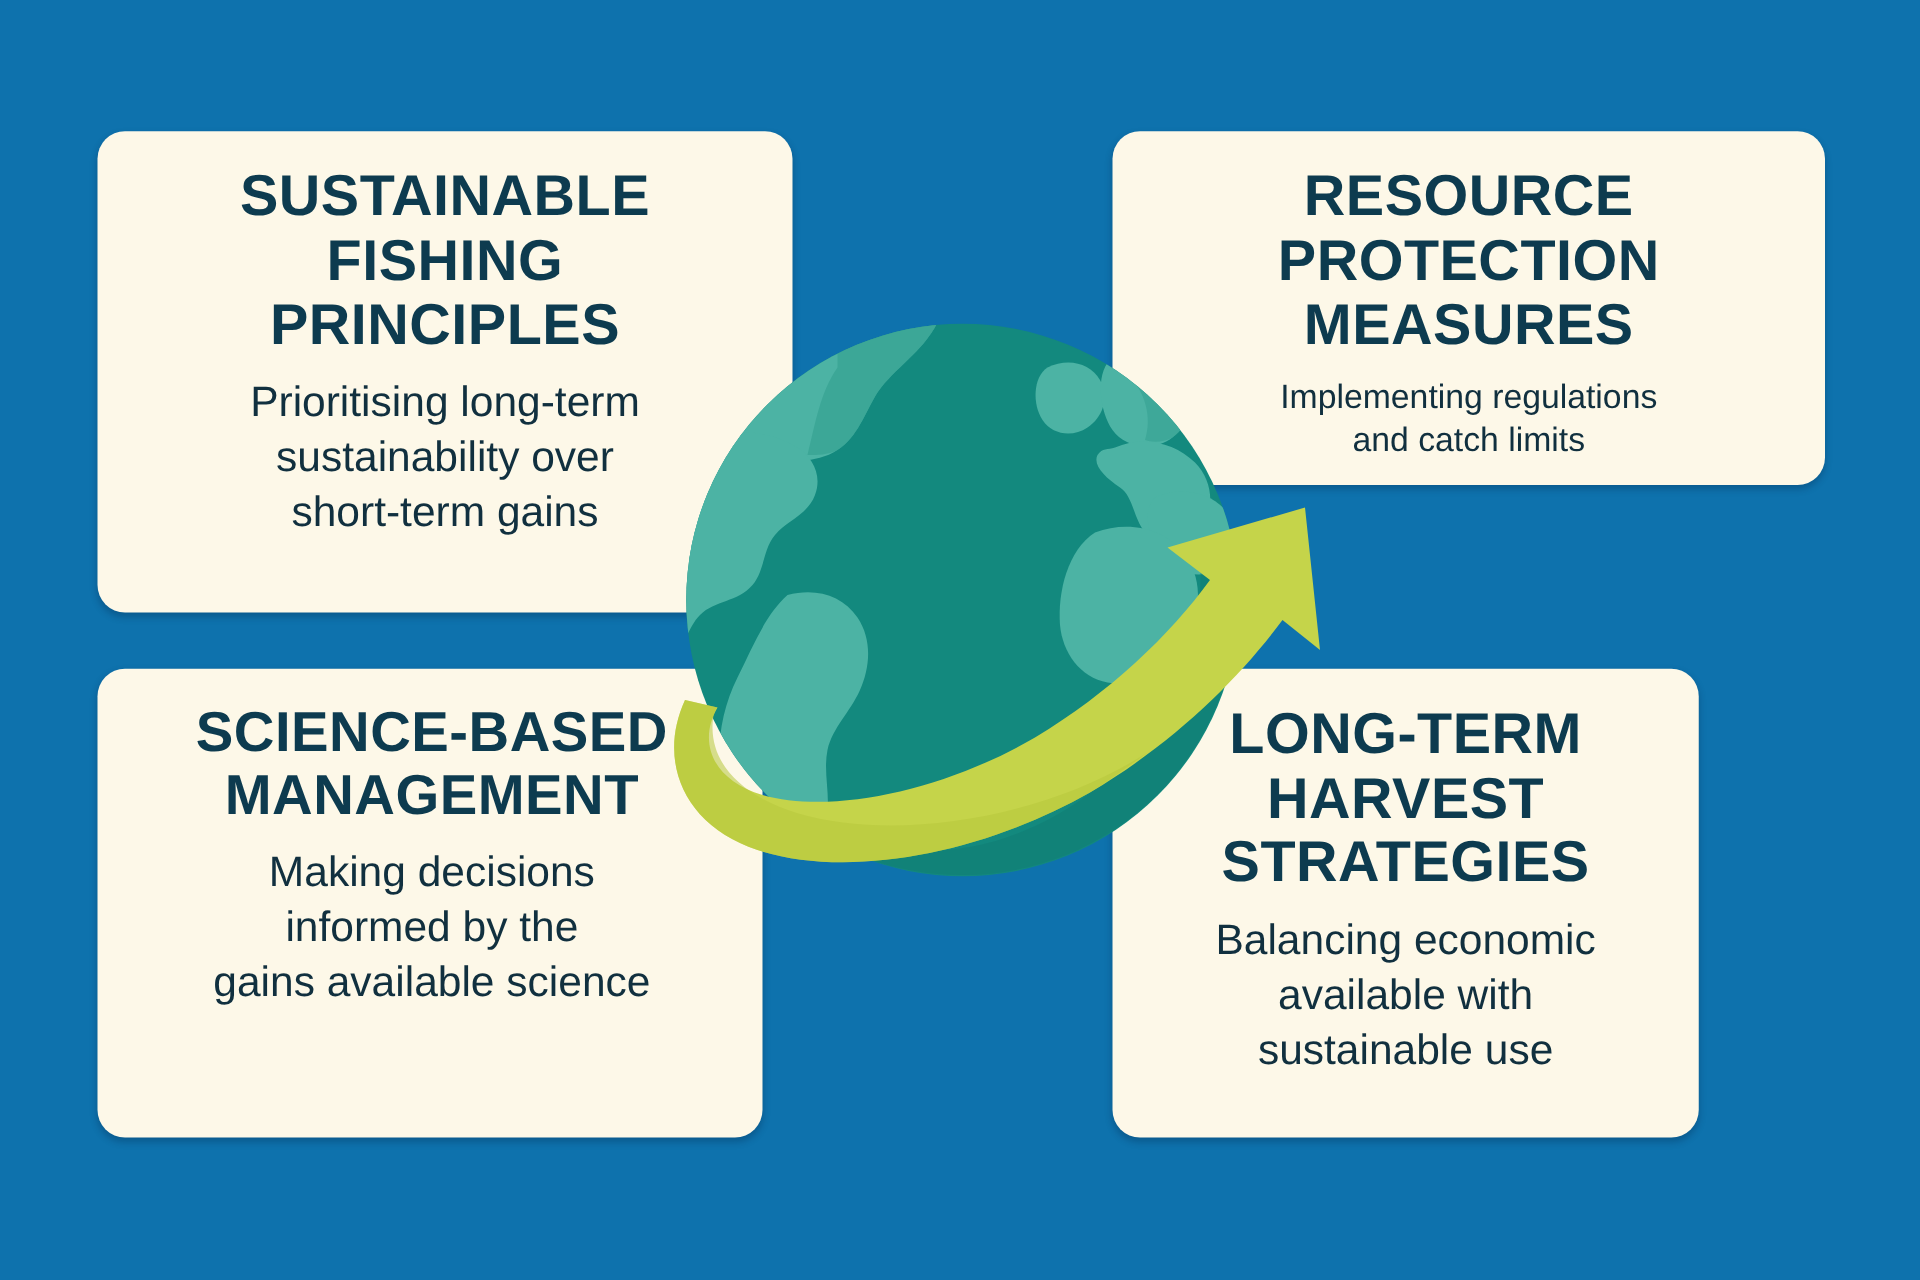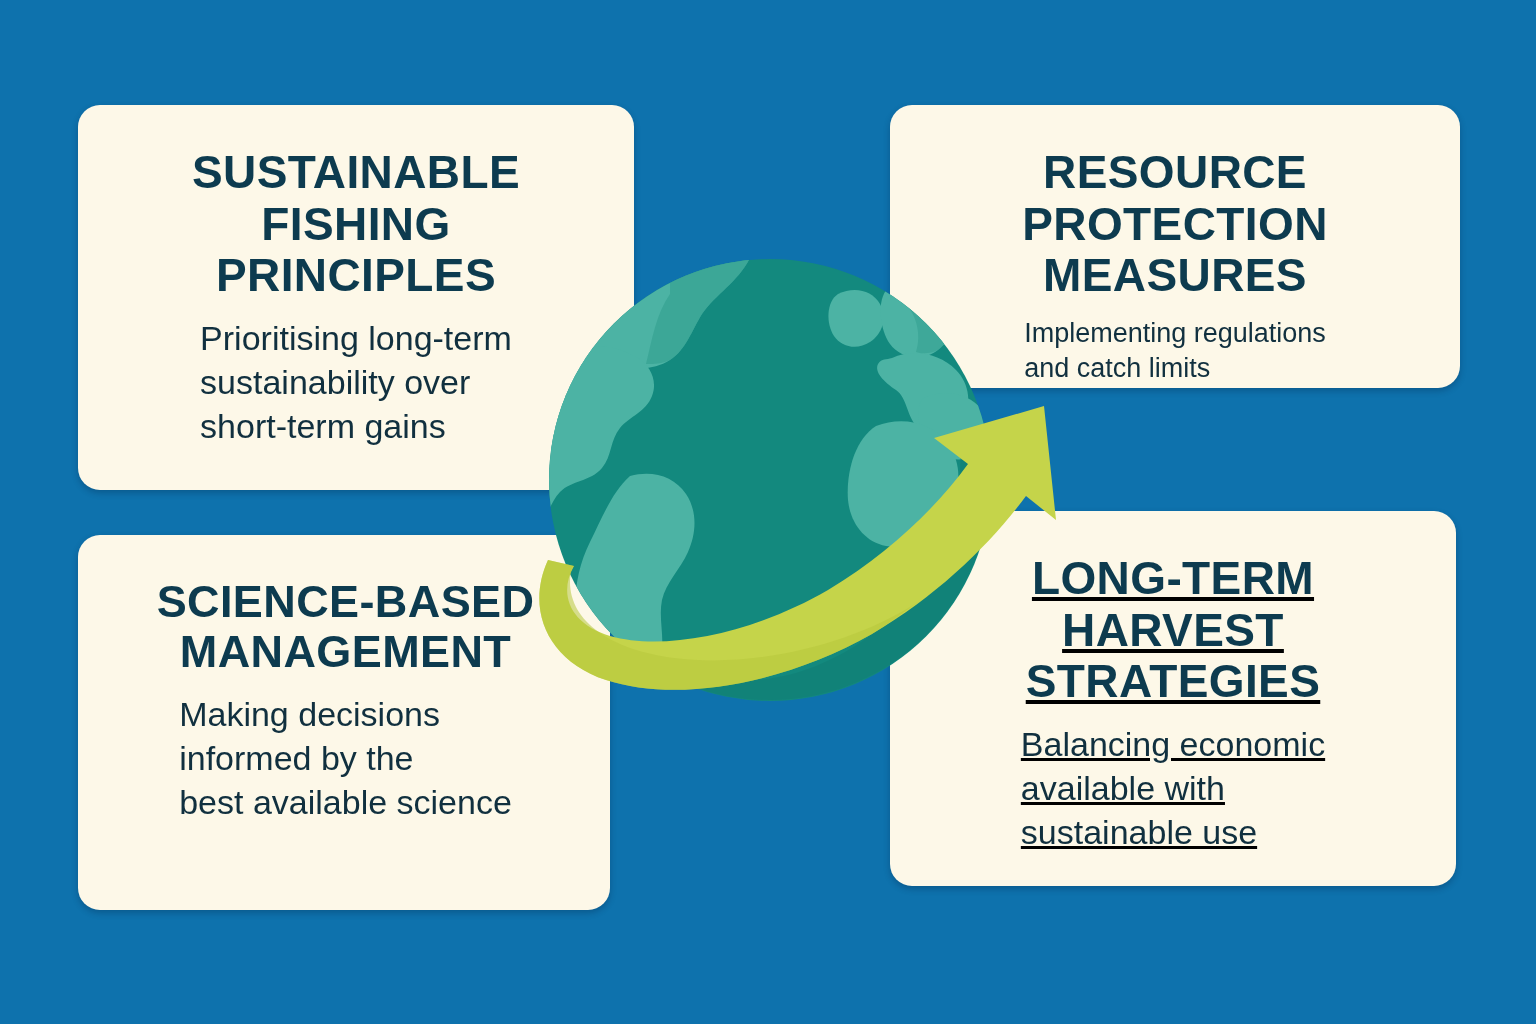--- a/index.html
+++ b/index.html
@@ -51,42 +51,41 @@
   }
   .card-bottom-left {
     left: 78px;
     top: 535px;
     width: 532px;
     height: 375px;
     padding-left: 37px;
   }
   .card-bottom-right {
     left: 890px;
-    top: 511px;
-    width: 566px;
+    top: 535px;
+    width: 469px;
     height: 375px;
-    text-decoration: underline;
   }
 
   .card-title {
     color: #0d3b4f;
     font-weight: bold;
     font-size: 46px;
     line-height: 1.12;
     letter-spacing: 0.4px;
     text-align: center;
-    margin: 16px 0 14px 0;
+    margin: 0 0 14px 0;
     white-space: pre-line;
   }
 
   .card-body {
     color: #11303f;
     font-size: 34px;
     line-height: 1.3;
-    text-align: left;
+    text-align: center;
     margin: 0;
     white-space: pre-line;
     font-weight: normal;
   }
 
   
   .card-bottom-left .card-title { font-size: 45px; }
   .card-bottom-left .card-body  { font-size: 34px; }
   .card-top-right  .card-body   { font-size: 27px; }
 
@@ -121,21 +120,21 @@
 MEASURES</div>
     <div class="card-body">Implementing regulations
 and catch limits</div>
   </div>
 
   <div class="card card-bottom-left">
     <div class="card-title">SCIENCE-BASED
 MANAGEMENT</div>
     <div class="card-body">Making decisions
 informed by the
-best available science</div>
+gains available science</div>
   </div>
 
   <div class="card card-bottom-right">
     <div class="card-title">LONG-TERM
 HARVEST
 STRATEGIES</div>
     <div class="card-body">Balancing economic
 available with
 sustainable use</div>
   </div>

